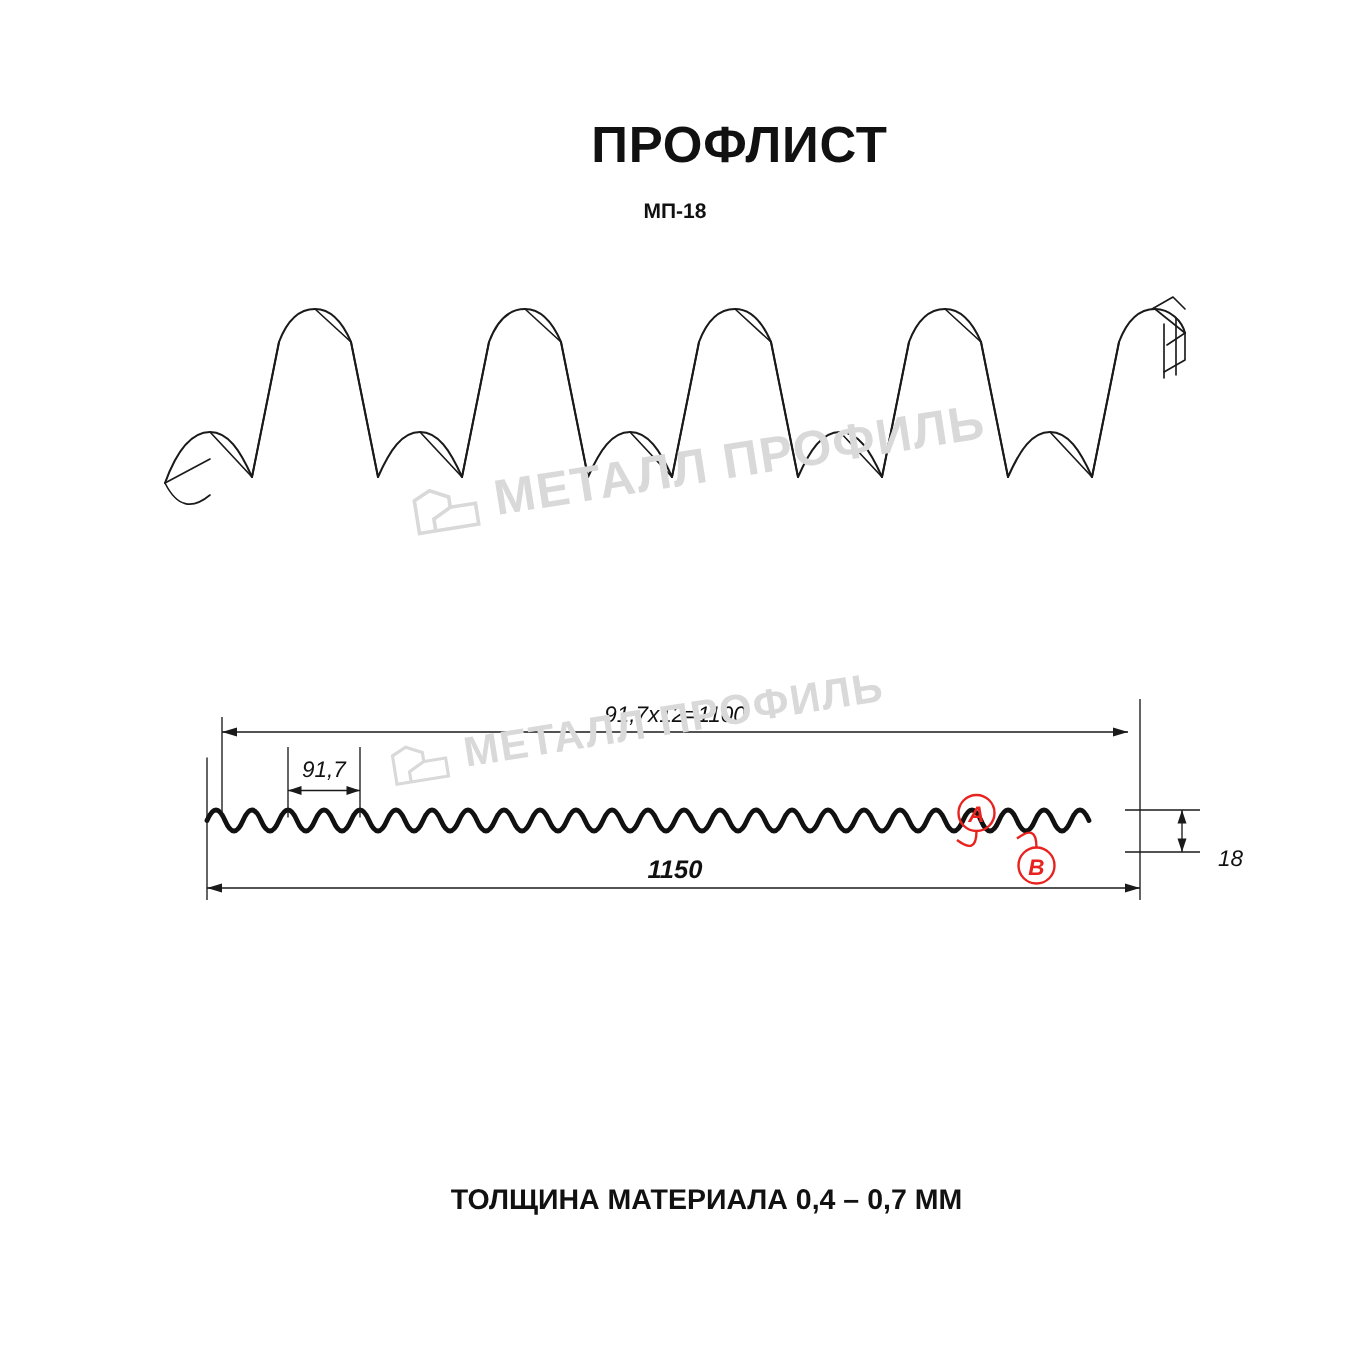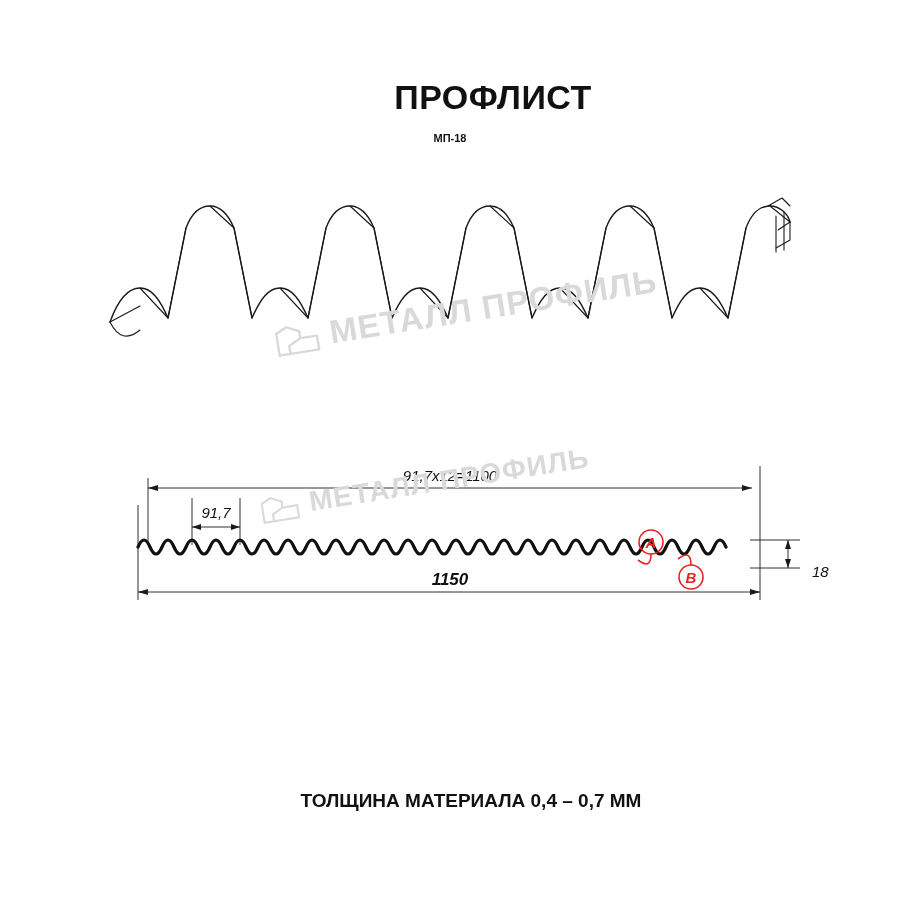--- a/index.html
+++ b/index.html
@@ -31,21 +31,21 @@
     letter-spacing: 0.5px;
     color: #111111;
     padding-left: 43px;
   }
   .subtitle {
     position: absolute;
     top: 132px;
     left: 0;
     width: 900px;
     text-align: center;
-    font-size: 11px;
+    font-size: 14px;
     font-weight: bold;
     color: #111111;
   }
   .footer {
     position: absolute;
     top: 790px;
     left: 0;
     width: 900px;
     text-align: center;
     font-size: 19px;

